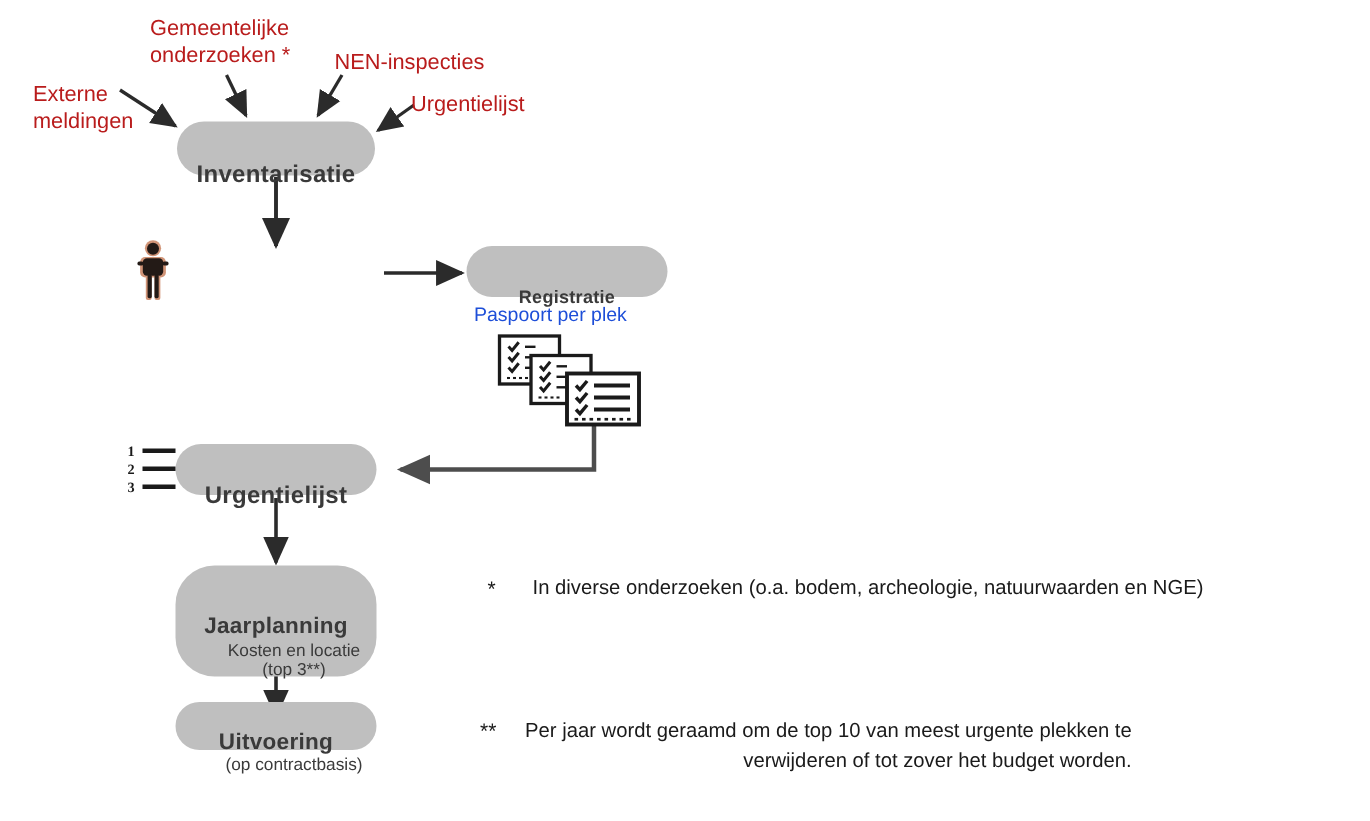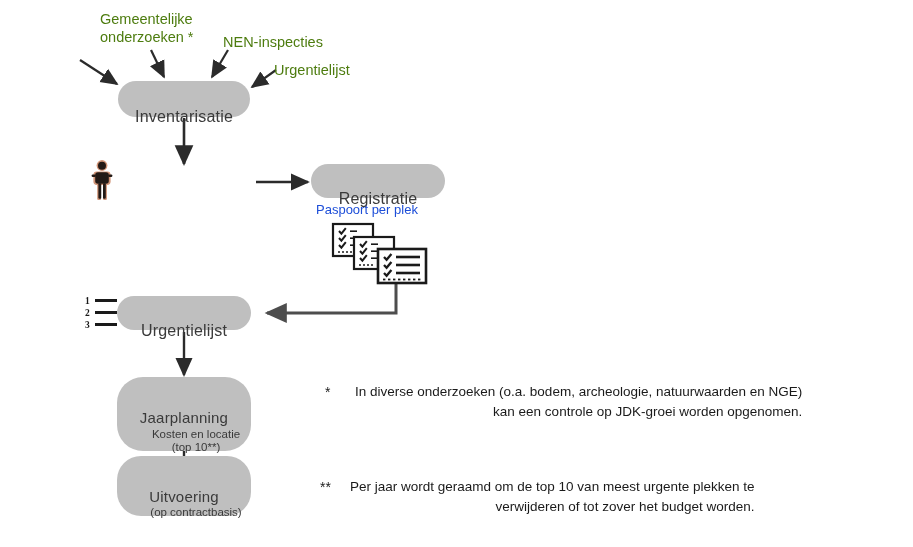--- a/index.html
+++ b/index.html
@@ -28,56 +28,56 @@
     border-radius: 40px;
     display: flex;
     flex-direction: column;
     align-items: center;
     justify-content: center;
     text-align: center;
     color: #3a3a3a;
     box-sizing: border-box;
   }
   .node-title {
-    font-weight: normal;
+    font-weight: bold;
     letter-spacing: 0.2px;
     line-height: 1.1;
     margin-top: 36px;
   }
   .node-sub {
     font-weight: normal;
     line-height: 1.15;
     margin-left: 24px;
   }
 
   #node-inventarisatie { left: 118px; top: 81px; width: 132px; height: 36px; }
   #node-inventarisatie .node-title { font-size: 16px; }
 
   #node-veldcontrole { left: 118px; top: 165px; width: 132px; height: 34px; }
   #node-veldcontrole .node-title { font-size: 16px; }
 
   #node-registratie { left: 311px; top: 164px; width: 134px; height: 34px; }
-  #node-registratie .node-title { font-size: 16px; }
+  #node-registratie .node-title { font-size: 12px; }
 
   #node-urgentielijst { left: 117px; top: 296px; width: 134px; height: 34px; }
   #node-urgentielijst .node-title { font-size: 16px; }
 
   #node-jaarplanning { left: 117px; top: 377px; width: 134px; height: 74px; border-radius: 26px; }
   #node-jaarplanning .node-title { font-size: 15px; margin-bottom: 1px; }
   #node-jaarplanning .node-sub { font-size: 11.5px; }
 
-  #node-uitvoering { left: 117px; top: 456px; width: 134px; height: 60px; border-radius: 24px; }
+  #node-uitvoering { left: 117px; top: 468px; width: 134px; height: 32px; border-radius: 24px; }
   #node-uitvoering .node-title { font-size: 15px; margin-bottom: 1px; }
   #node-uitvoering .node-sub { font-size: 11.5px; }
 
   
   .label {
     position: absolute;
     font-size: 14.5px;
-    color: #4d7c0f;
+    color: #b91c1c;
     line-height: 1.25;
     white-space: pre;
   }
   #label-externe { left: 22px; top: 54px; }
   #label-gemeentelijke { left: 100px; top: 10px; }
   #label-nen { left: 223px; top: 33px; }
   #label-buitendienst { left: 274px; top: 61px; }
 
   .caption {
     position: absolute;
@@ -142,20 +142,22 @@
 
     <line x1="256" y1="182" x2="308" y2="182" stroke="#2b2b2b" stroke-width="2.4" marker-end="url(#ah)"></line>
 
     <path d="M396,284 L396,313 L267,313" fill="none" stroke="#4d4d4d" stroke-width="3" marker-end="url(#ah-gray)"></path>
 
     <line x1="184" y1="332" x2="184" y2="375" stroke="#2b2b2b" stroke-width="2.4" marker-end="url(#ah)"></line>
 
     <line x1="184" y1="441" x2="184" y2="477" stroke="#2b2b2b" stroke-width="2.4" marker-end="url(#ah)"></line>
   </svg>
 
+  <div class="label" id="label-externe">Externe
+meldingen</div>
 
   <div class="label" id="label-gemeentelijke">Gemeentelijke
 onderzoeken *</div>
 
   <div class="label" id="label-nen">NEN-inspecties</div>
 
   <div class="label" id="label-buitendienst">Urgentielijst</div>
 
   <div class="node" id="node-inventarisatie">
     <div class="node-title">Inventarisatie</div>
@@ -168,21 +170,21 @@
 
   <div class="caption" id="caption-paspoort">Paspoort per plek</div>
 
   <div class="node" id="node-urgentielijst">
     <div class="node-title">Urgentielijst</div>
   </div>
 
   <div class="node" id="node-jaarplanning">
     <div class="node-title">Jaarplanning</div>
     <div class="node-sub">Kosten en locatie</div>
-    <div class="node-sub">(top 10**)</div>
+    <div class="node-sub">(top 3**)</div>
   </div>
 
   <div class="node" id="node-uitvoering">
     <div class="node-title">Uitvoering</div>
     <div class="node-sub">(op contractbasis)</div>
   </div>
 
   <svg class="abs" id="icon-person" viewBox="0 0 26 44" xmlns="http://www.w3.org/2000/svg">
     <g fill="#c2714a" opacity="0.75">
       <circle cx="13" cy="7.5" r="5.4"></circle>
@@ -271,21 +273,20 @@
         <line x1="83" y1="57.5" x2="85.4" y2="57.5"></line>
         <line x1="88" y1="57.5" x2="90.4" y2="57.5"></line>
       </g>
     </g>
   </svg>
 
   <div class="footnote" id="footnote-1">
     <div class="fn-marker">*</div>
     <div class="fn-body">
       <div>In diverse onderzoeken (o.a. bodem, archeologie, natuurwaarden en NGE)</div>
-      <div>kan een controle op JDK-groei worden opgenomen.</div>
     </div>
   </div>
 
   <div class="footnote" id="footnote-2">
     <div class="fn-marker">**</div>
     <div class="fn-body">
       <div>Per jaar wordt geraamd om de top 10 van meest urgente plekken te</div>
       <div>verwijderen of tot zover het budget worden.</div>
     </div>
   </div>

